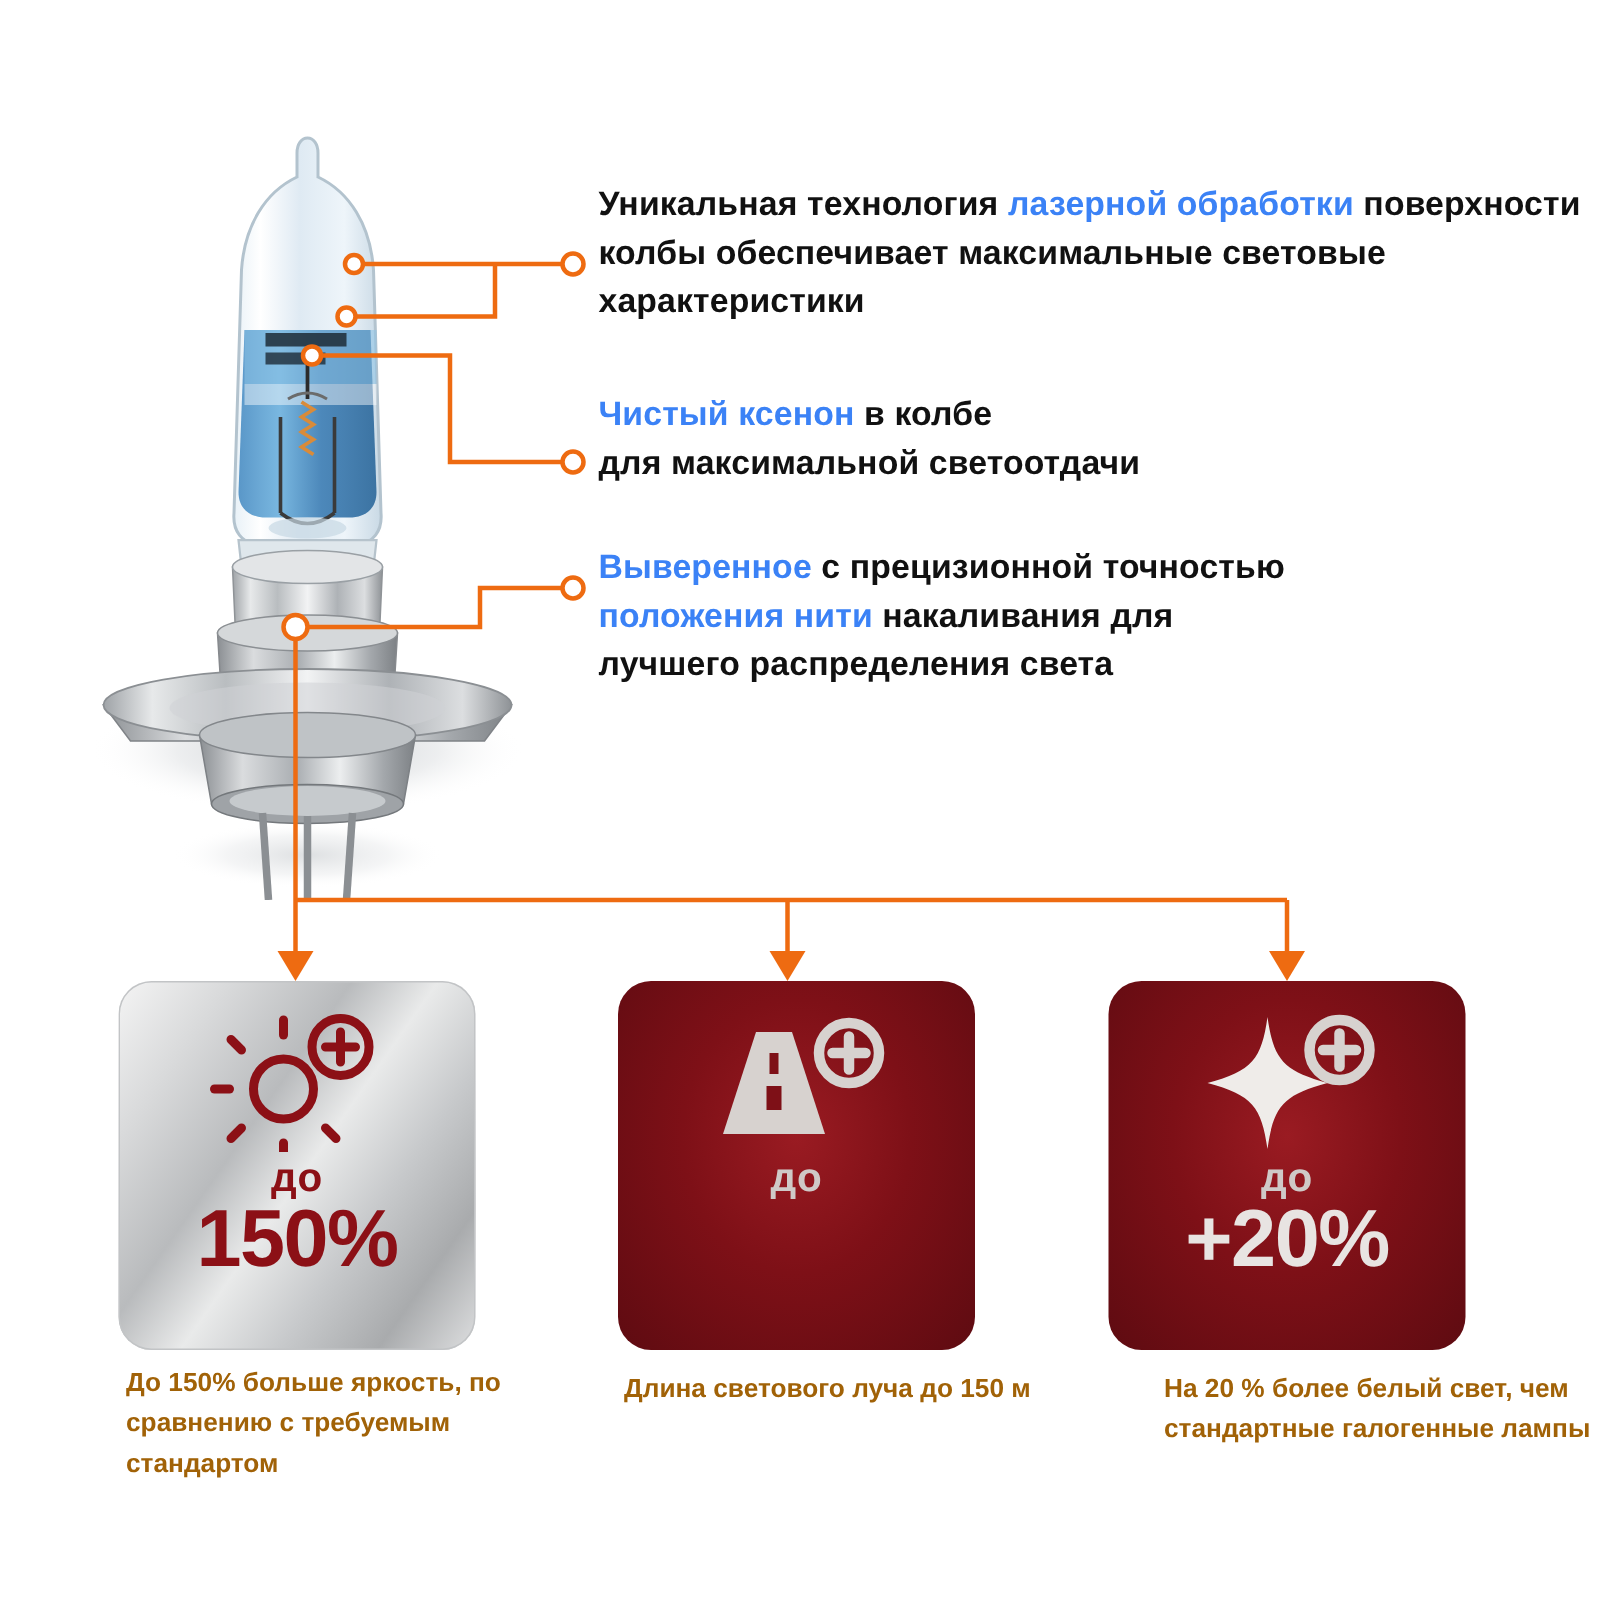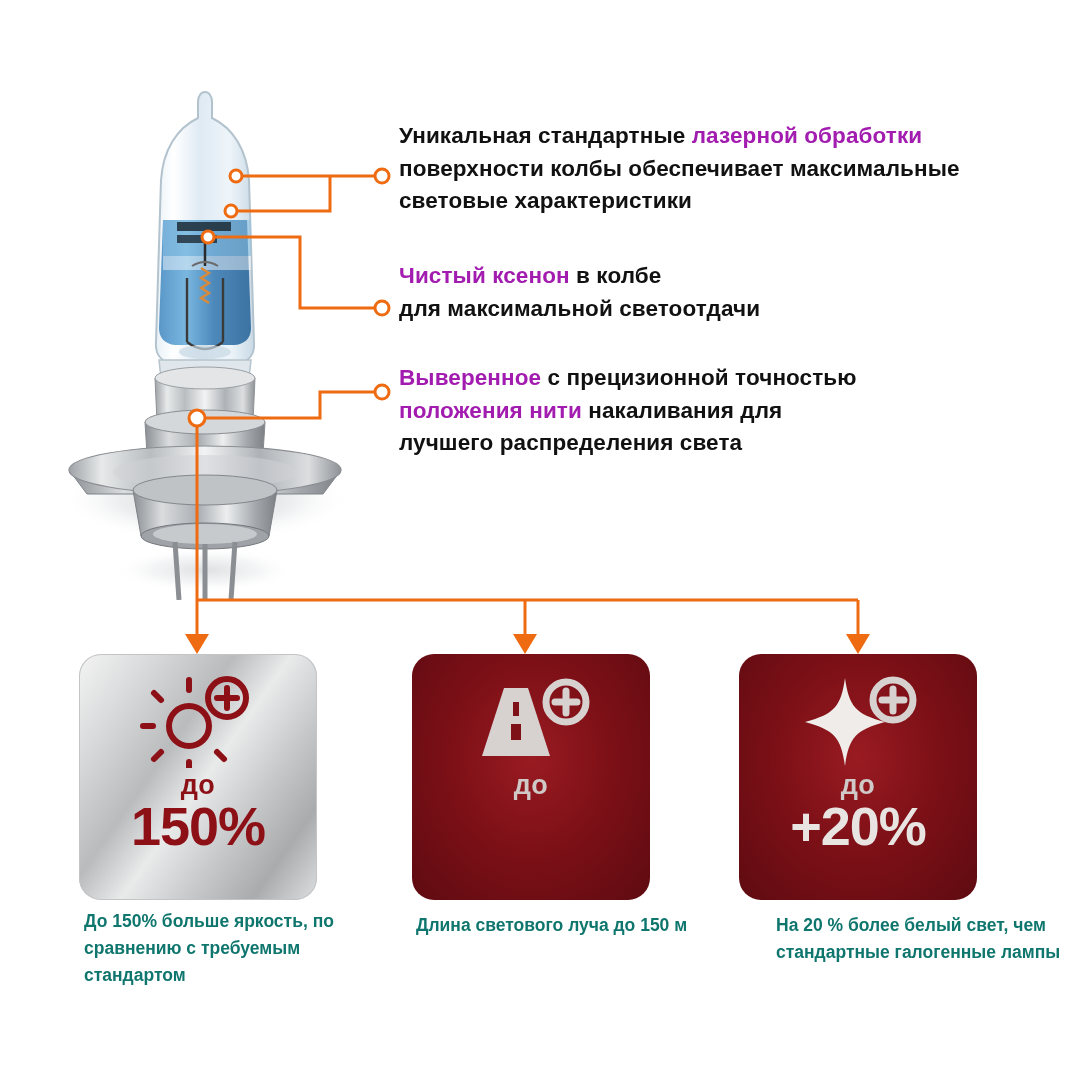--- a/index.html
+++ b/index.html
@@ -32,21 +32,21 @@
 
   
   .callout {
     position: absolute;
     font-size: 22.5px;
     font-weight: bold;
     color: #111111;
     line-height: 1.45;
     letter-spacing: 0.1px;
   }
-  .callout .hl { color: #a21caf; }
+  .callout .hl { color: #3b82f6; }
   .callout-1 { left: 399px; top: 120px; width: 660px; }
   .callout-2 { left: 399px; top: 260px; width: 640px; }
   .callout-3 { left: 399px; top: 362px; width: 640px; }
 
   
   .connectors {
     position: absolute;
     left: 0; top: 0;
     width: 1080px; height: 1080px;
     pointer-events: none;
@@ -105,21 +105,21 @@
   }
   .badge-1 .badge-small, .badge-1 .badge-big { color: #8c1016; }
   .badge-2 .badge-small, .badge-3 .badge-small { color: #cfc9c7; }
   .badge-2 .badge-big, .badge-3 .badge-big { color: #e8e4e2; }
 
   
   .caption {
     position: absolute;
     font-size: 17.5px;
     font-weight: bold;
-    color: #0f766e;
+    color: #a16207;
     line-height: 1.55;
   }
   .cap-1 { left: 84px; top: 908px; width: 280px; }
   .cap-2 { left: 416px; top: 912px; width: 280px; }
   .cap-3 { left: 776px; top: 912px; width: 290px; }
 </style>
 </head>
 <body>
 
 <div id="canvas">
@@ -238,21 +238,21 @@
       <circle cx="382" cy="308" r="7"></circle>
       <circle cx="382" cy="392" r="7"></circle>
       <circle cx="236" cy="176" r="6"></circle>
       <circle cx="231" cy="211" r="6"></circle>
       <circle cx="208" cy="237" r="6"></circle>
       <circle cx="197" cy="418" r="8"></circle>
     </g>
   </svg>
 
   <div class="callout callout-1">
-    <span>Уникальная стандартные </span><span class="hl">лазерной обработки</span><span> поверхности колбы обеспечивает максимальные световые характеристики</span>
+    <span>Уникальная технология </span><span class="hl">лазерной обработки</span><span> поверхности колбы обеспечивает максимальные световые характеристики</span>
   </div>
 
   <div class="callout callout-3">
     <span class="hl">Выверенное</span><span> с прецизионной точностью</span><br>
     <span class="hl">положения нити</span><span> накаливания для</span><br>
     <span>лучшего распределения света</span>
   </div>
 
   <div class="callout callout-2">
     <span class="hl">Чистый ксенон</span><span> в колбе</span><br>

